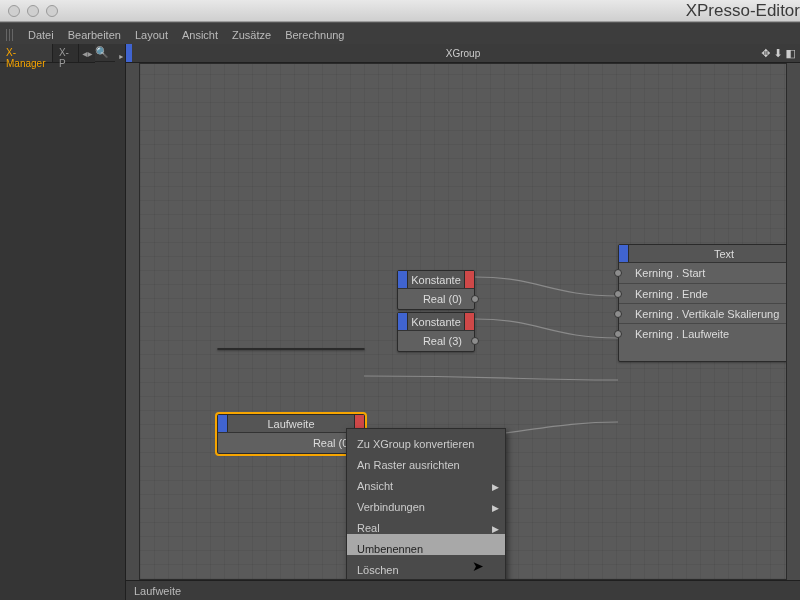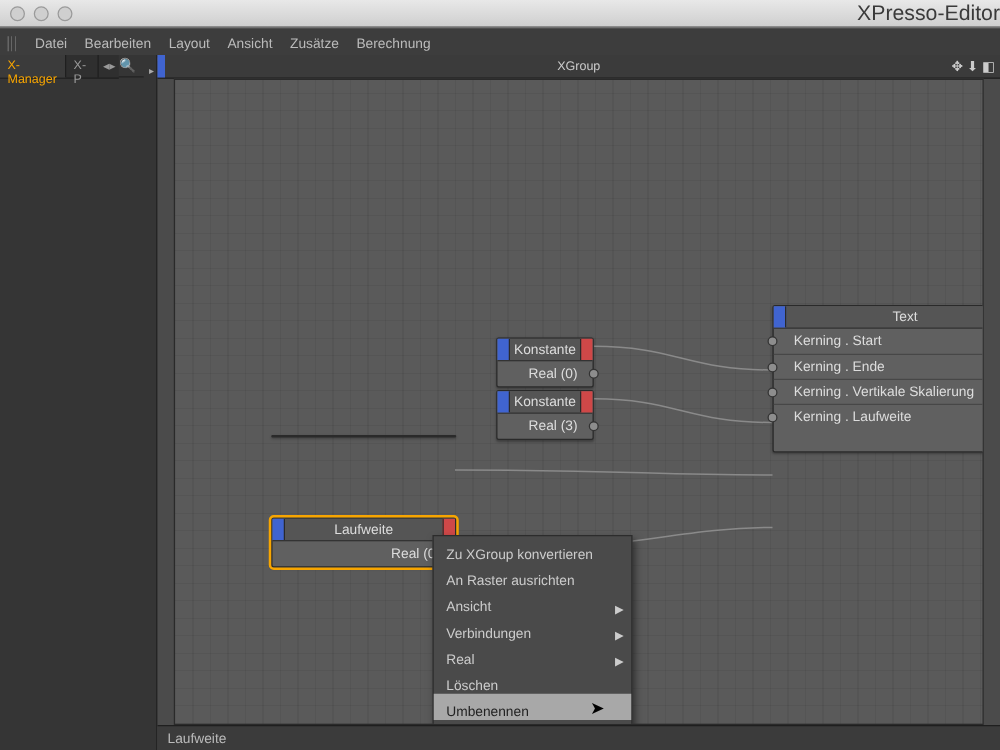--- a/index.html
+++ b/index.html
@@ -213,26 +213,26 @@
             <span class="arrow">▶</span>
           </div>
         <div class="mi">
             <span>Verbindungen</span>
             <span class="arrow">▶</span>
           </div>
         <div class="mi">
             <span>Real</span>
             <span class="arrow">▶</span>
           </div>
-        <div class="mi">
-            <span>Löschen</span>
-          </div>
         <div class="mi hover">
             <span>Umbenennen</span>
           </div>
+        <div class="mi">
+            <span>Löschen</span>
+          </div>
         <div class="mi"></div>
 
       </div>
       <div class="cursor" style="left:332px; top:494px;">➤</div>
     </div>
 
     <div class="statusbar">
       <span>Laufweite</span>
     </div>
   </div>

